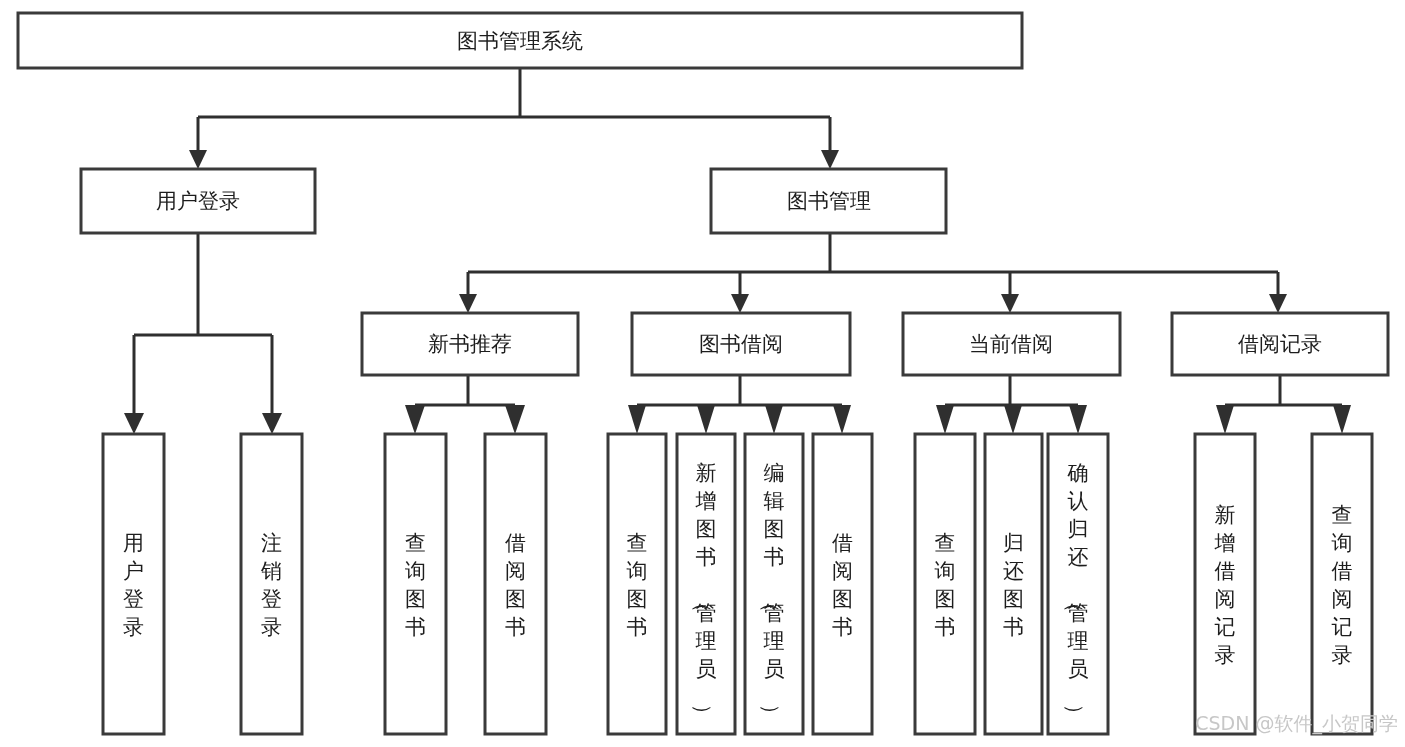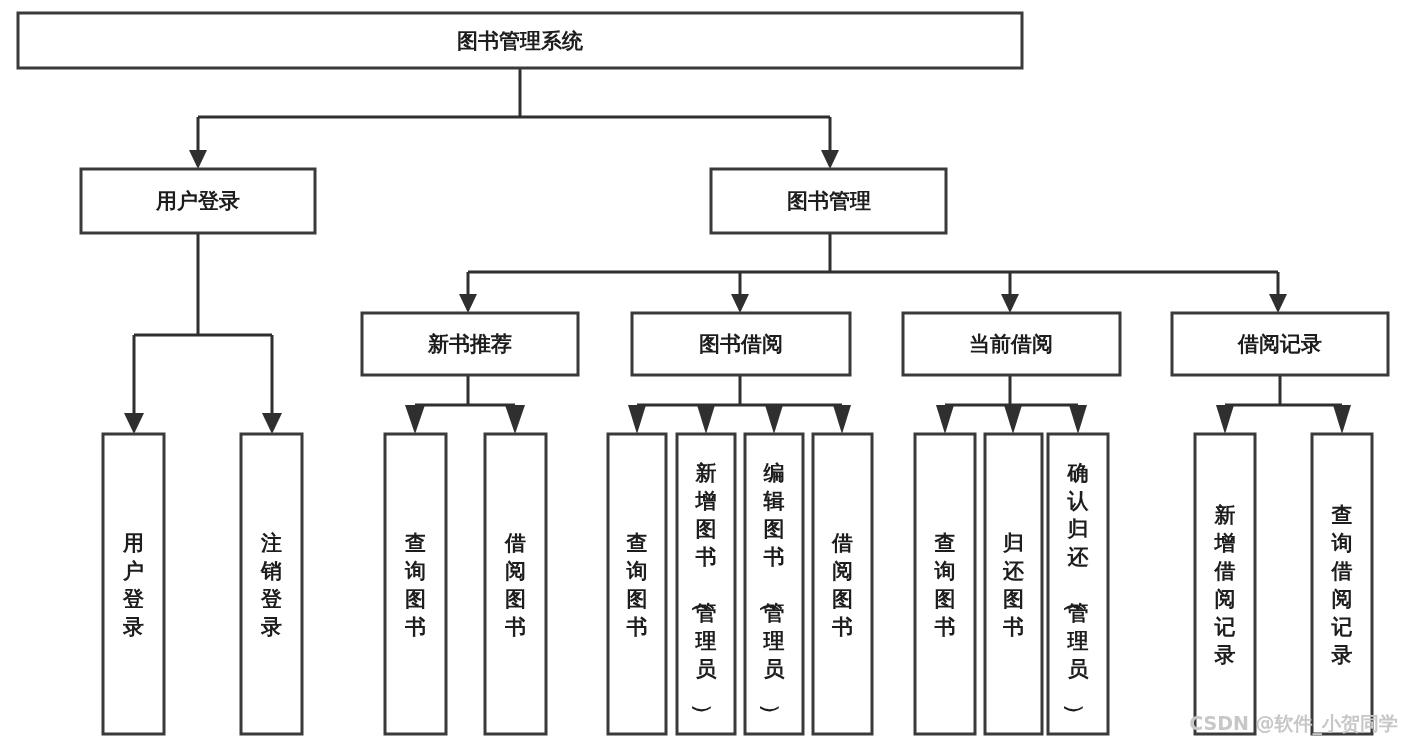--- a/index.html
+++ b/index.html
@@ -14,21 +14,20 @@
     position: relative;
     overflow: hidden;
     font-family: "DejaVu Sans", "Liberation Sans", sans-serif;
   }
   #diagram-root {
     position: absolute;
     left: 0;
     top: 0;
     width: 1272px;
     height: 747px;
-    font-weight: bold;
   }
   svg.diagram {
     display: block;
     width: 1405px;
     height: 747px;
     background: #ffffff;
   }
   .node-rect {
     fill: #ffffff;
     stroke: #3a3a3a;

